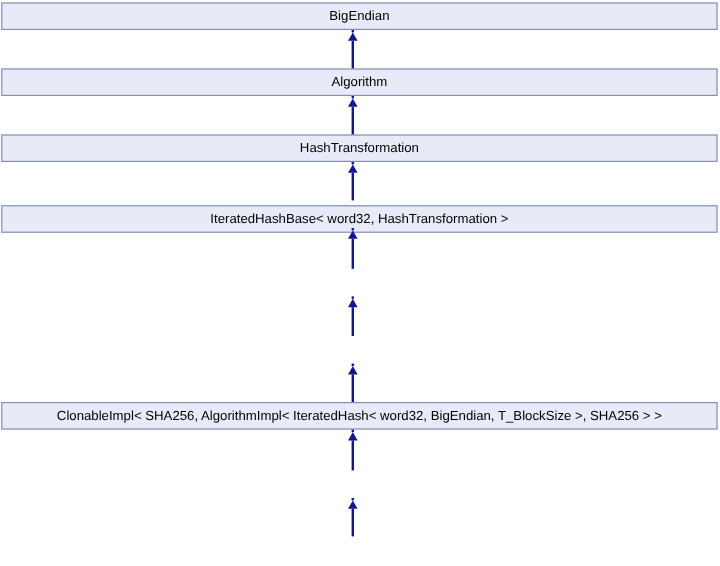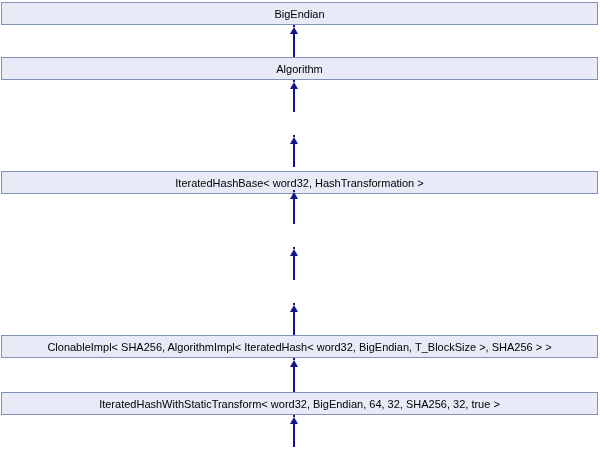--- a/index.html
+++ b/index.html
@@ -64,23 +64,23 @@
     background: var(--arrow, #14148c);
   }
 </style>
 </head>
 <body>
 
 <div id="canvas">
 
   <div class="node" style="top:2px">BigEndian</div>
   <div class="node" style="top:57px">Algorithm</div>
+  <div class="node" style="top:112px">HashTransformation</div>
   <div class="node" style="top:171px">IteratedHashBase&lt; word32, HashTransformation &gt;</div>
   <div class="node" style="top:335px">ClonableImpl&lt; SHA256, AlgorithmImpl&lt; IteratedHash&lt; word32, BigEndian, T_BlockSize &gt;, SHA256 &gt; &gt;</div>
-  <div class="node" style="top:392px">IteratedHashWithStaticTransform&lt; word32, BigEndian, 64, 32, SHA256, 32, true &gt;</div>
 
   <div class="arrow" style="top:25px;height:32px">
     <div class="stub"></div>
     <div class="head"></div>
     <div class="shaft"></div>
   </div>
   <div class="arrow" style="top:80px;height:32px">
     <div class="stub"></div>
     <div class="head"></div>
     <div class="shaft"></div>

